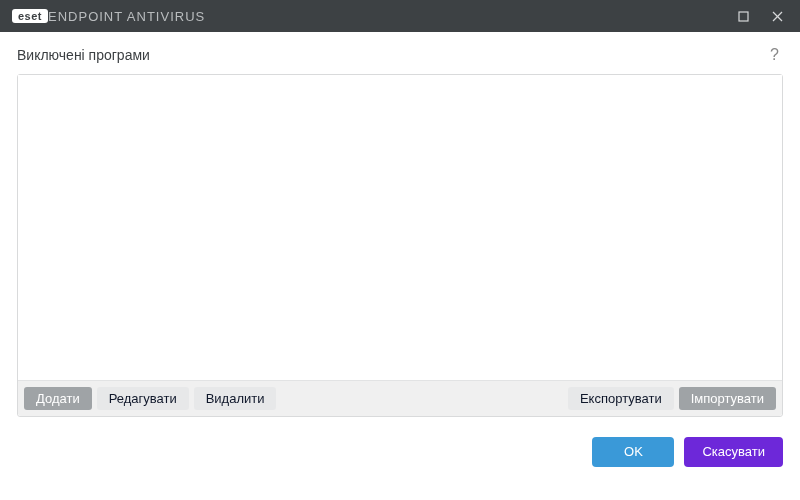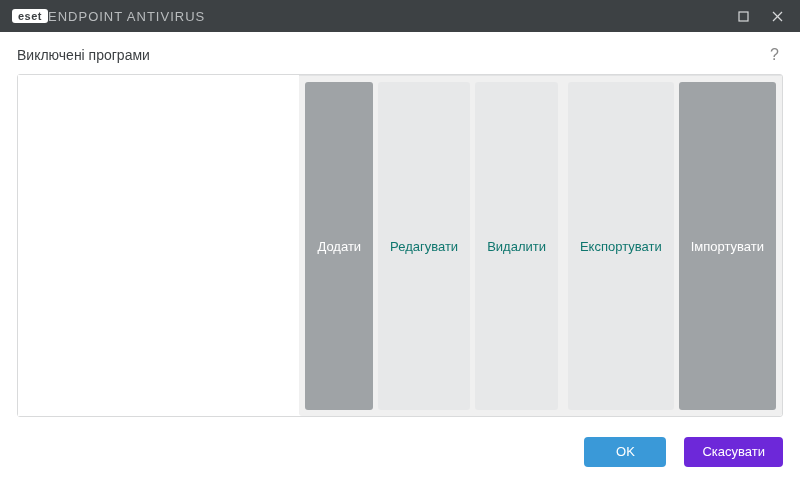--- a/index.html
+++ b/index.html
@@ -56,21 +56,21 @@
     font-size: 16px;
     color: #888;
     cursor: pointer;
     padding: 0 4px;
   }
 
   .panel {
     border: 1px solid #d9dadb;
     border-radius: 3px;
     display: flex;
-    flex-direction: row;
+    flex-direction: column;
     height: 343px;
     background: #fff;
   }
   .list-area {
     flex: 1;
     background: #fff;
   }
   .toolbar {
     display: flex;
     gap: 5px;
@@ -84,30 +84,30 @@
     border: none;
     border-radius: 3px;
     padding: 4px 12px;
     font-size: 13px;
     cursor: pointer;
     color: #fff;
     background: #9fa3a6;
   }
   .tbtn.disabled {
     background: #e7e8e9;
-    color: #0f766e;
+    color: #0f172a;
     cursor: default;
   }
 
   .footer {
     flex: 1;
     display: flex;
     align-items: center;
     justify-content: flex-end;
-    gap: 18px;
+    gap: 10px;
     padding-bottom: 14px;
   }
   .fbtn {
     border: none;
     border-radius: 4px;
     height: 30px;
     min-width: 82px;
     padding: 0 18px;
     font-size: 13px;
     color: #fff;

